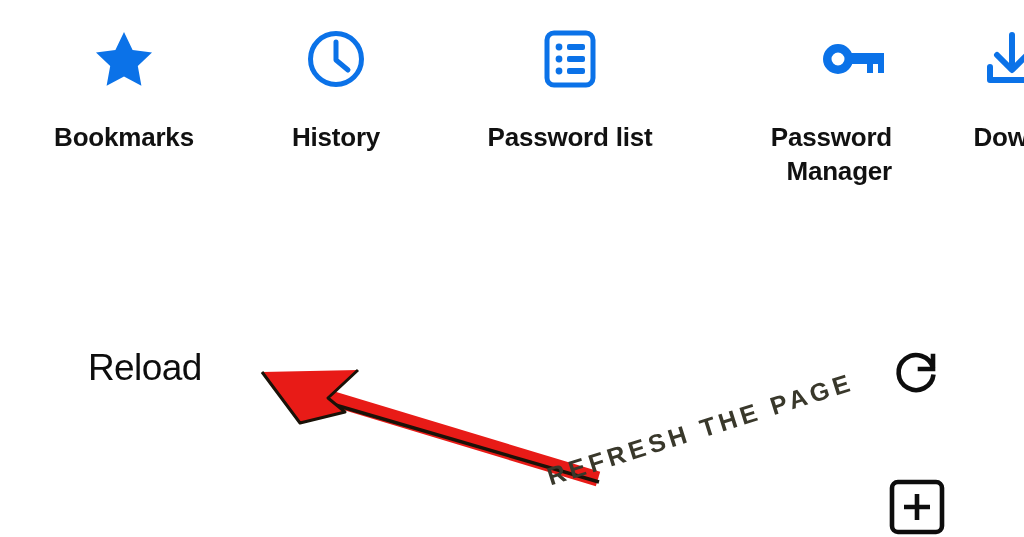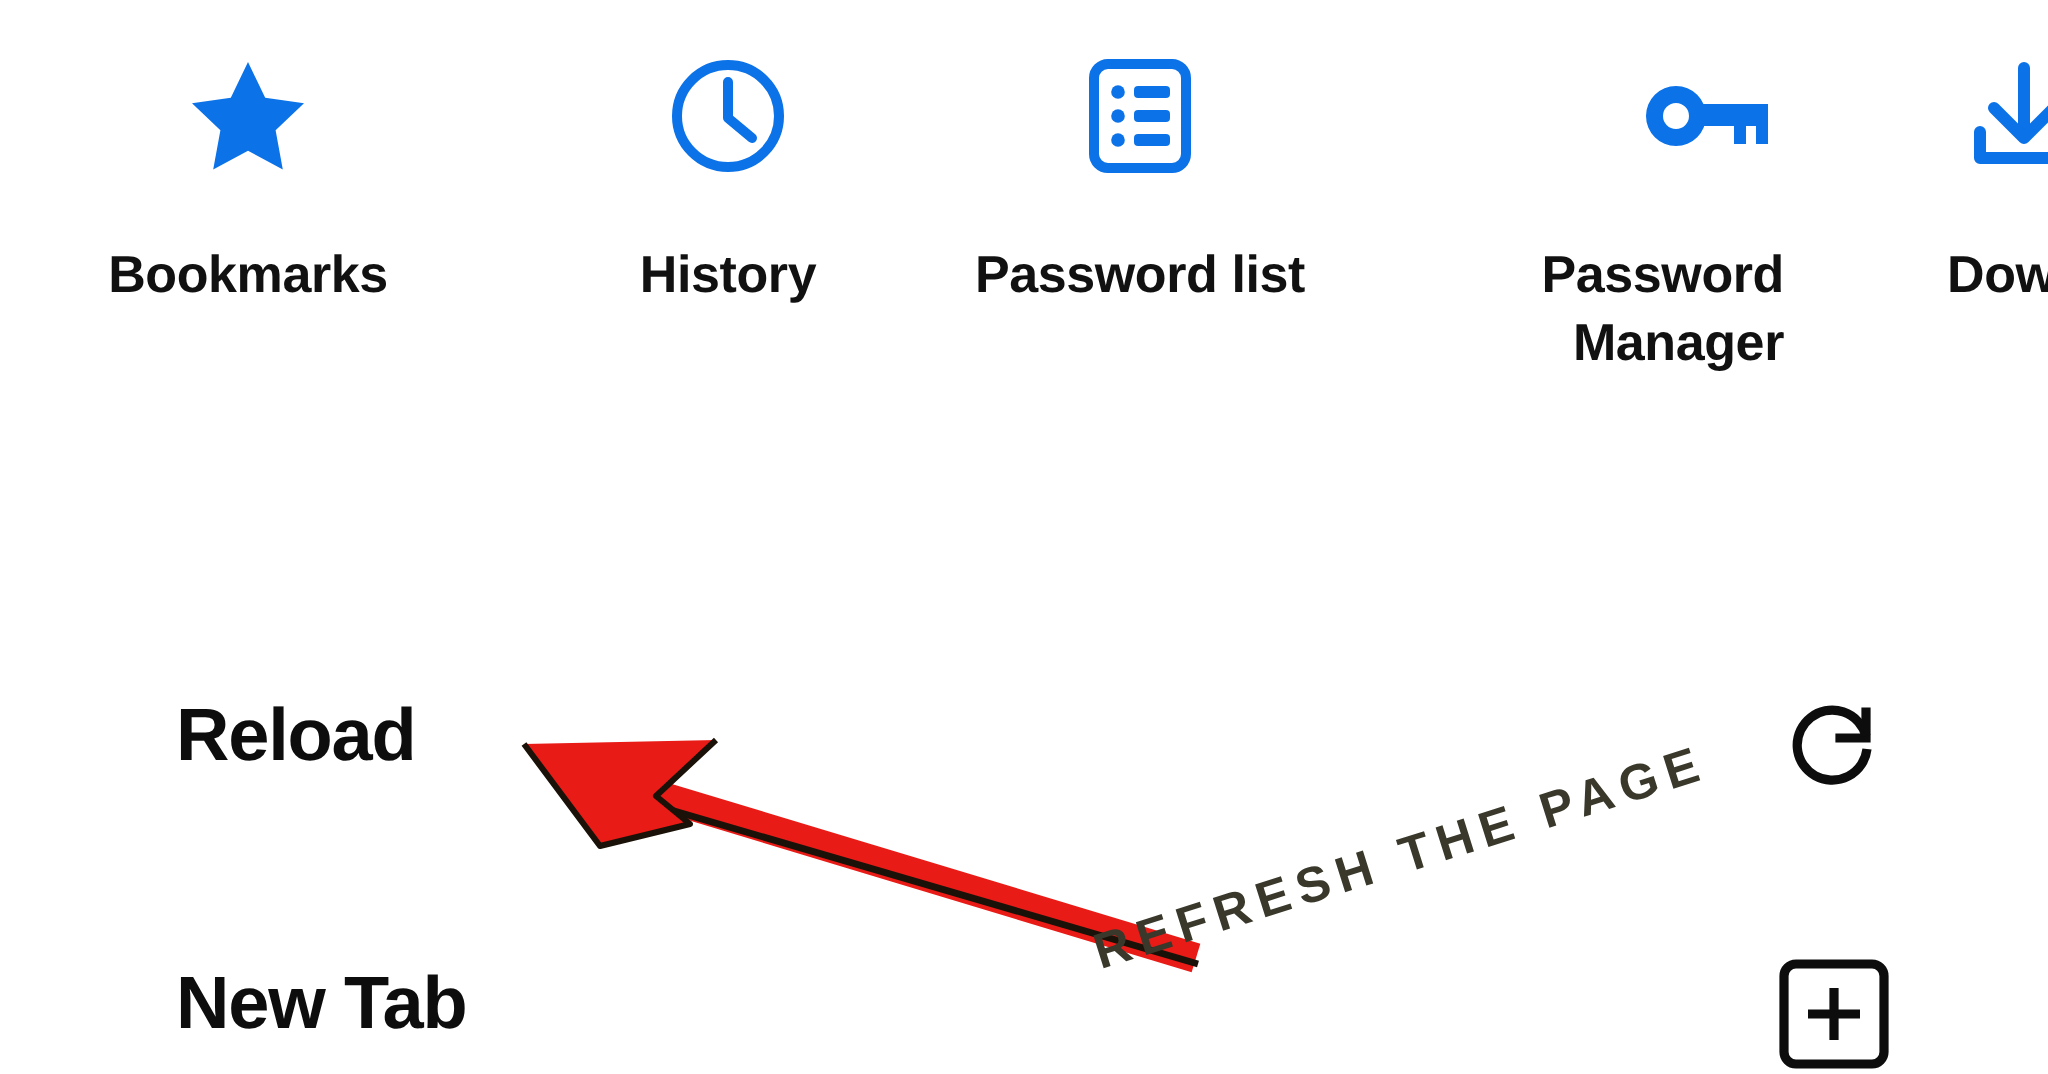--- a/index.html
+++ b/index.html
@@ -61,21 +61,21 @@
     position: absolute;
     left: 0;
     width: 1024px;
     height: 96px;
   }
   .menu-label {
     position: absolute;
     left: 88px;
     top: 0;
     font-size: 37px;
-    font-weight: bold;
+    font-weight: normal;
     color: #0d0d0d;
     letter-spacing: -0.6px;
     line-height: 48px;
     white-space: nowrap;
   }
   .menu-icon {
     position: absolute;
     right: 78px;
     top: 0;
     width: 58px;
@@ -115,21 +115,21 @@
 
     <div class="shortcut" style="left:124px;">
       <span class="shortcut-icon">
         <svg width="64" height="64" viewBox="0 0 64 64" aria-hidden="true">
           <path d="M32 5 L40.6 22.9 L60 25.6 L45.8 39.1 L49.4 58.8 L32 49.4 L14.6 58.8 L18.2 39.1 L4 25.6 L23.4 22.9 Z" fill="#0b72e8"></path>
         </svg>
       </span>
       <span class="shortcut-label">Bookmarks</span>
     </div>
 
-    <div class="shortcut" style="left:364px;">
+    <div class="shortcut" style="left:336px;">
       <span class="shortcut-icon">
         <svg width="64" height="64" viewBox="0 0 64 64" aria-hidden="true">
           <circle cx="32" cy="32" r="25.5" fill="none" stroke="#0b72e8" stroke-width="5"></circle>
           <path d="M32 15 L32 33 L44 43" fill="none" stroke="#0b72e8" stroke-width="5" stroke-linecap="round" stroke-linejoin="round"></path>
         </svg>
       </span>
       <span class="shortcut-label">History</span>
     </div>
 
     <div class="shortcut" style="left:570px;">
@@ -180,21 +180,20 @@
     <span class="menu-label">Reload</span>
     <span class="menu-icon">
       <svg width="58" height="58" viewBox="0 0 58 58" aria-hidden="true">
         <path d="M45 12 L45 25 L32 25" fill="none" stroke="#0d0d0d" stroke-width="4.6" stroke-linecap="square" stroke-linejoin="miter"></path>
         <path d="M45 24 A 17.5 17.5 0 1 0 45.5 30.5" fill="none" stroke="#0d0d0d" stroke-width="4.6" stroke-linecap="butt"></path>
       </svg>
     </span>
   </div>
 
   <div class="menu-row" style="top:478px;">
-    <span class="menu-label">New Tab</span>
     <span class="menu-icon">
       <svg width="58" height="58" viewBox="0 0 58 58" aria-hidden="true">
         <rect x="4" y="4" width="50" height="50" rx="6" ry="6" fill="none" stroke="#0d0d0d" stroke-width="4.6"></rect>
         <path d="M29 16 L29 42 M16 29 L42 29" fill="none" stroke="#0d0d0d" stroke-width="4.6" stroke-linecap="butt"></path>
       </svg>
     </span>
   </div>
 
   <svg id="annotation-arrow" viewBox="0 0 1024 537">
 

